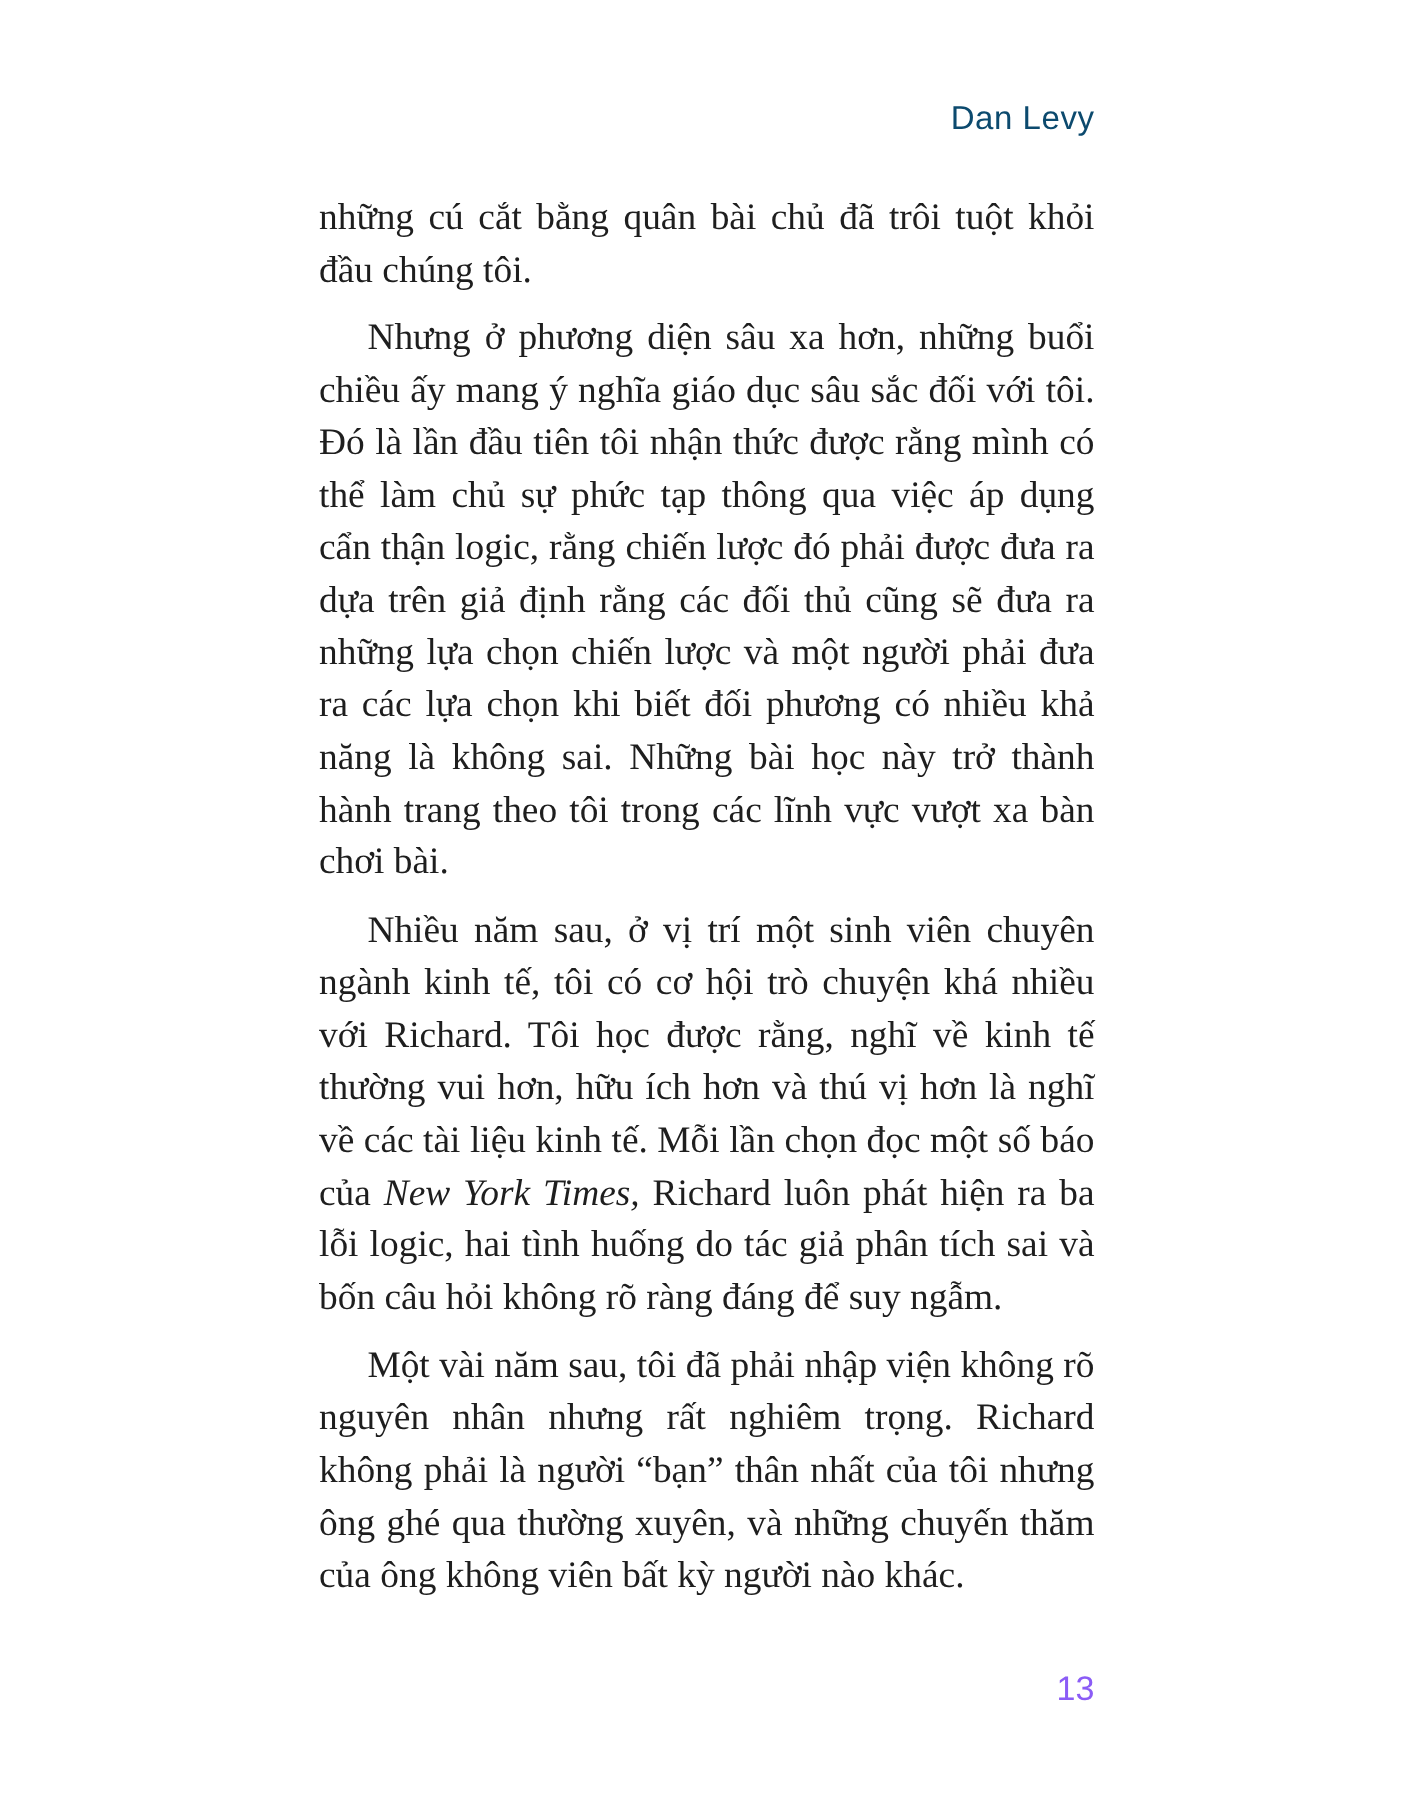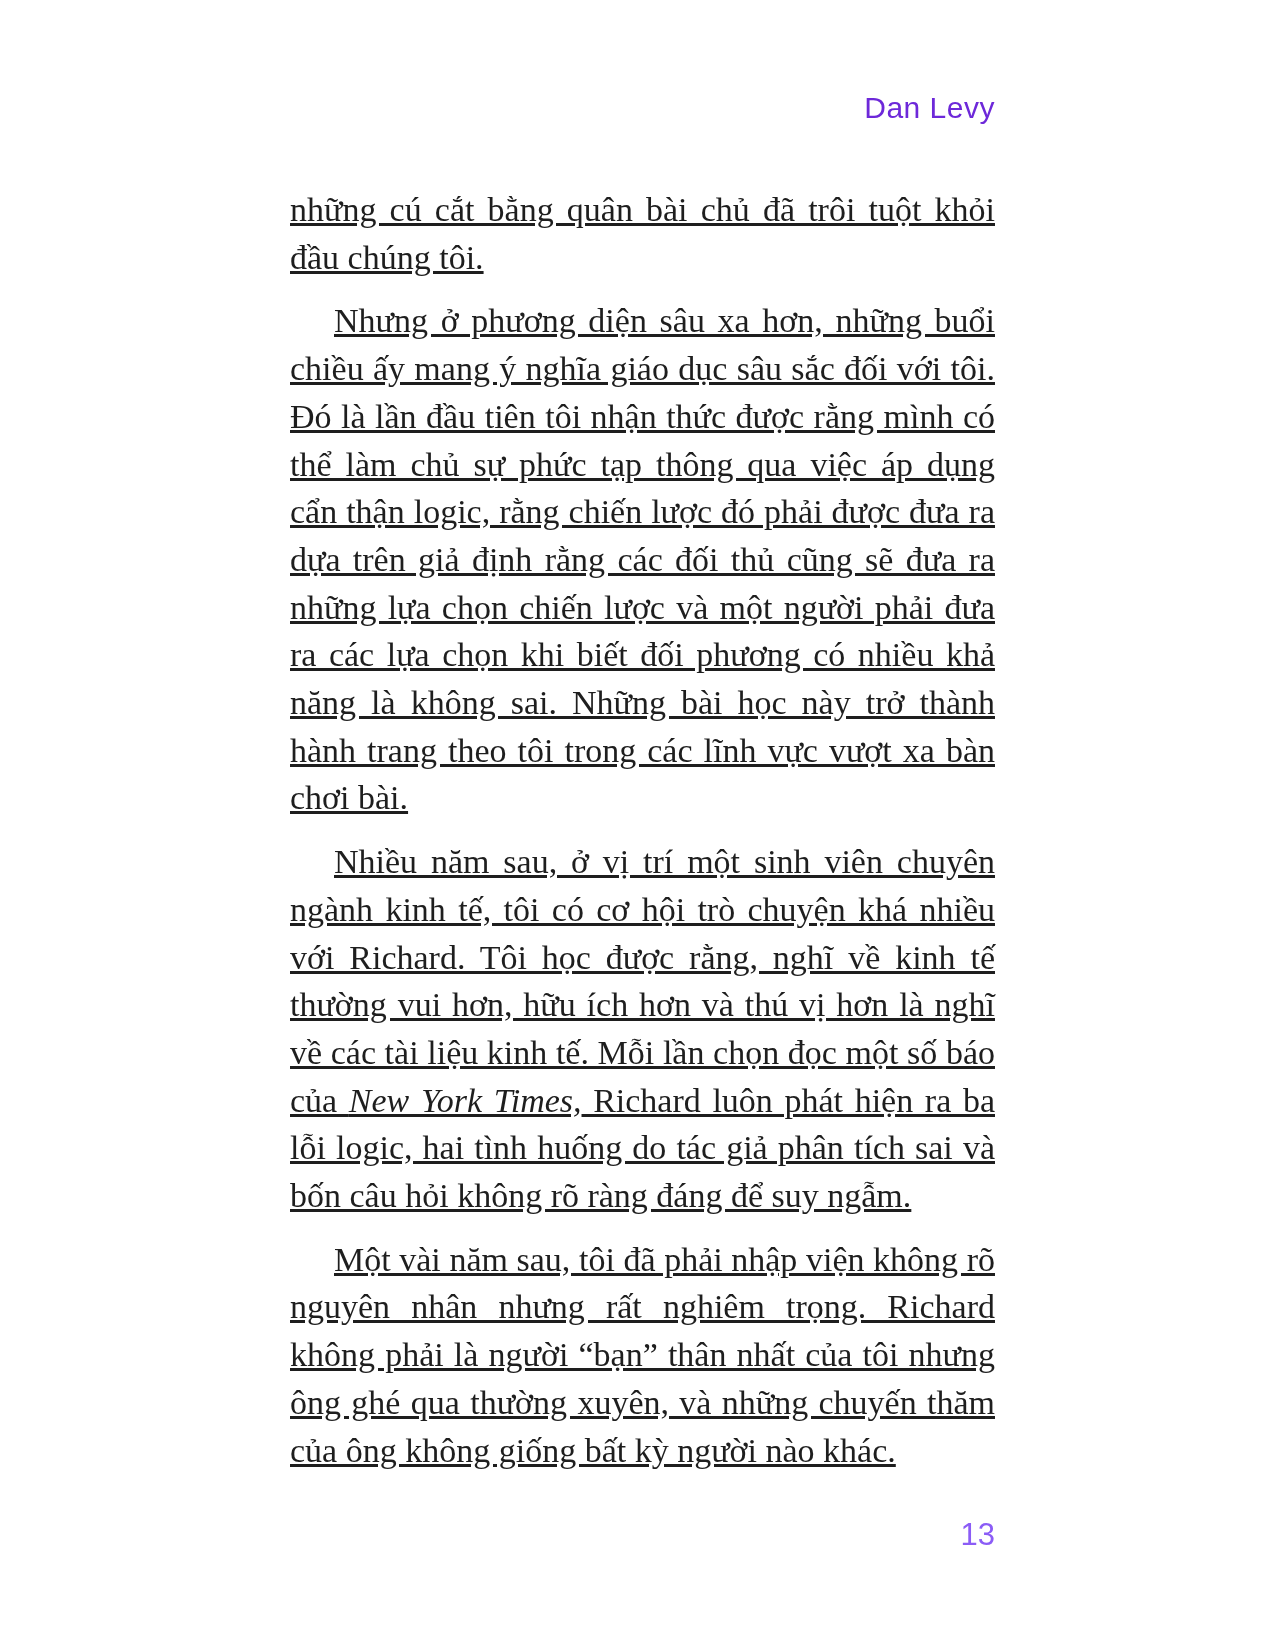--- a/index.html
+++ b/index.html
@@ -22,39 +22,38 @@
     position: absolute;
     top: 90px;
     left: 290px;
     right: 280px;
     text-align: right;
     font-family: "Liberation Sans", "DejaVu Sans", sans-serif;
     font-size: 30px;
     line-height: 36px;
     font-weight: 400;
     letter-spacing: 0.5px;
-    color: #6d28d9;
+    color: #0c4a6e;
   }
   .body-text {
     position: absolute;
     top: 170px;
     left: 290px;
     width: 705px;
     font-family: "Liberation Serif", "DejaVu Serif", serif;
     font-size: 34px;
     line-height: 47.7px;
     color: #1e1e1e;
     text-align: justify;
     text-justify: inter-word;
   }
   .body-text p {
-    margin: 16px 0 14px 0;
+    margin: 4px 0 14px 0;
     padding: 0;
     text-indent: 44px;
-    text-decoration: underline;
   }
   .body-text p.continuation {
     text-indent: 0;
   }
   .booktitle {
     font-style: italic;
   }
   .page-number {
     position: absolute;
     top: 1516px;
@@ -76,18 +75,18 @@
     <span>Dan Levy</span>
   </div>
 
   <main class="body-text">
     <p class="continuation">những cú cắt bằng quân bài chủ đã trôi tuột khỏi đầu chúng tôi.</p>
 
     <p>Nhưng ở phương diện sâu xa hơn, những buổi chiều ấy mang ý nghĩa giáo dục sâu sắc đối với tôi. Đó là lần đầu tiên tôi nhận thức được rằng mình có thể làm chủ sự phức tạp thông qua việc áp dụng cẩn thận logic, rằng chiến lược đó phải được đưa ra dựa trên giả định rằng các đối thủ cũng sẽ đưa ra những lựa chọn chiến lược và một người phải đưa ra các lựa chọn khi biết đối phương có nhiều khả năng là không sai. Những bài học này trở thành hành trang theo tôi trong các lĩnh vực vượt xa bàn chơi bài.</p>
 
     <p><span>Nhiều năm sau, ở vị trí một sinh viên chuyên ngành kinh tế, tôi có cơ hội trò chuyện khá nhiều với Richard. Tôi học được rằng, nghĩ về kinh tế thường vui hơn, hữu ích hơn và thú vị hơn là nghĩ về các tài liệu kinh tế. Mỗi lần chọn đọc một số báo của </span><em class="booktitle">New York Times,</em><span> Richard luôn phát hiện ra ba lỗi logic, hai tình huống do tác giả phân tích sai và bốn câu hỏi không rõ ràng đáng để suy ngẫm.</span></p>
 
-    <p>Một vài năm sau, tôi đã phải nhập viện không rõ nguyên nhân nhưng rất nghiêm trọng. Richard không phải là người “bạn” thân nhất của tôi nhưng ông ghé qua thường xuyên, và những chuyến thăm của ông không giống bất kỳ người nào khác.</p>
+    <p>Một vài năm sau, tôi đã phải nhập viện không rõ nguyên nhân nhưng rất nghiêm trọng. Richard không phải là người “bạn” thân nhất của tôi nhưng ông ghé qua thường xuyên, và những chuyến thăm của ông không viên bất kỳ người nào khác.</p>
   </main>
 
   <div class="page-number">13</div>
 
 </div>
 
 </body></html>

